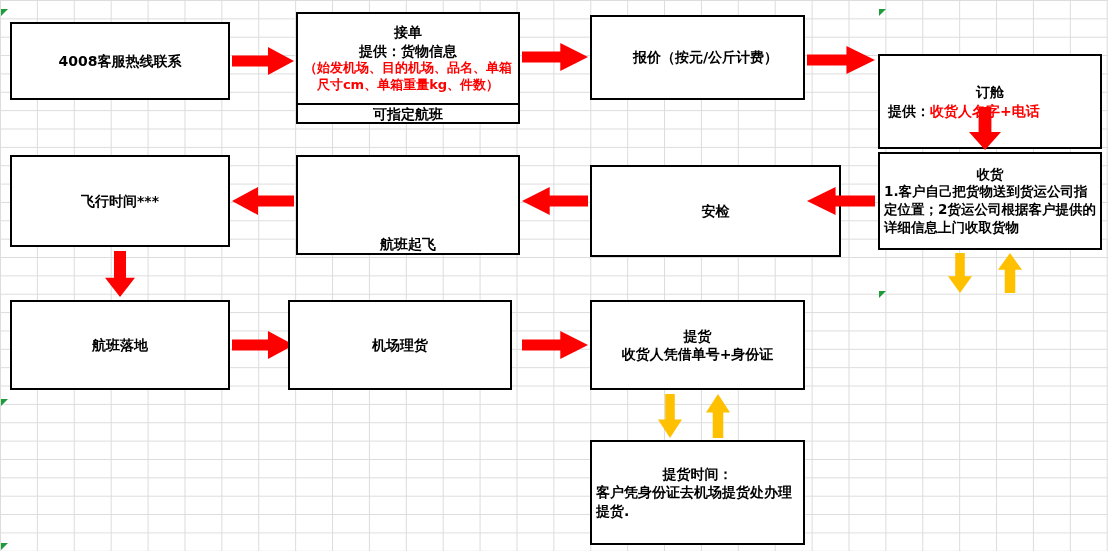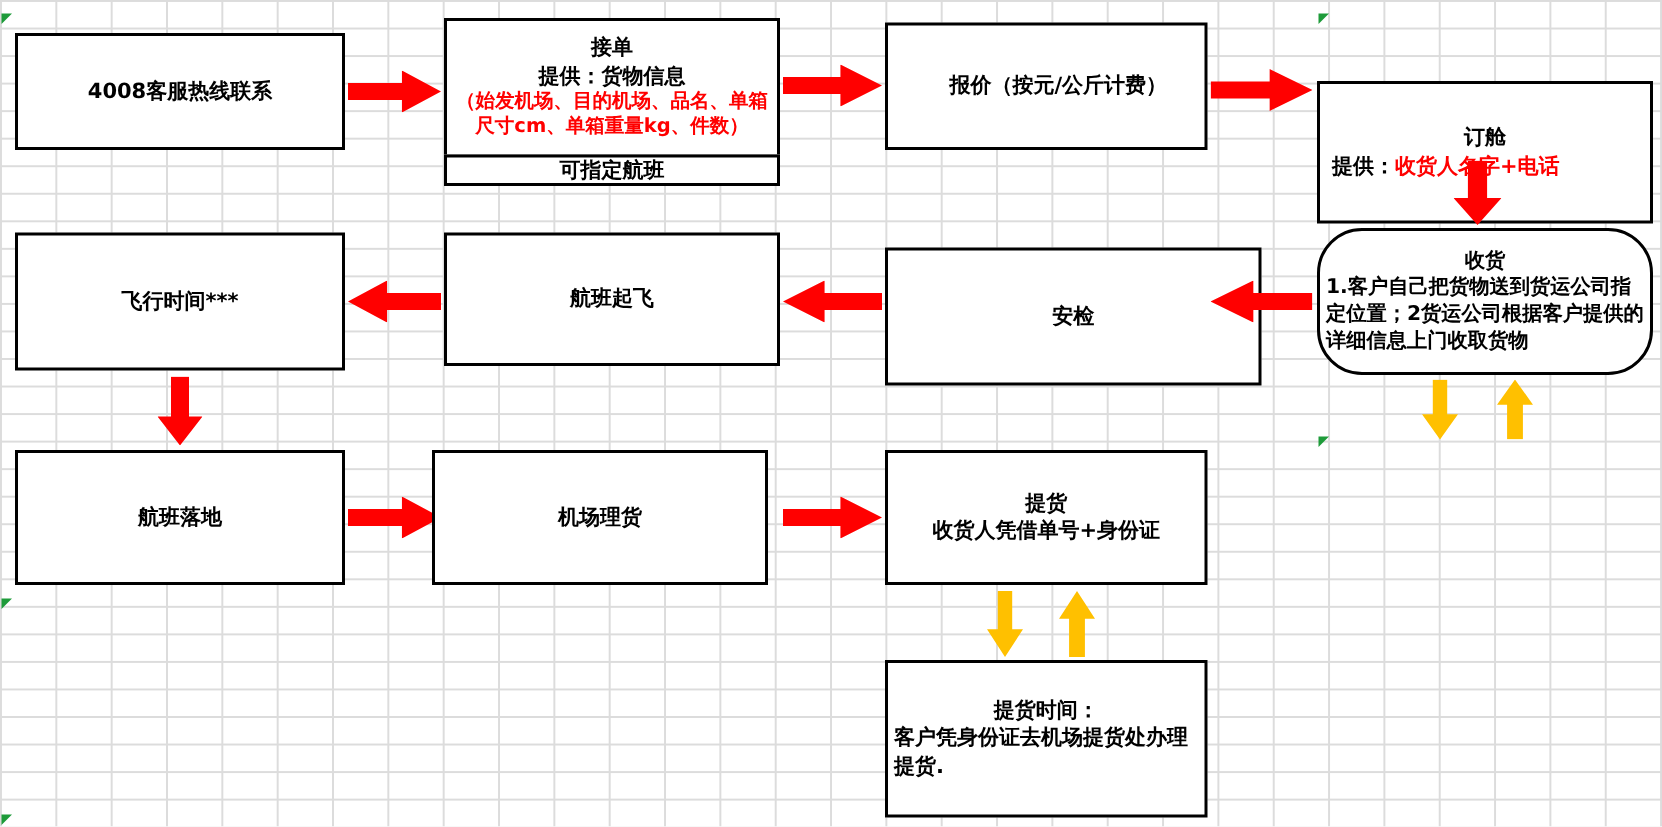--- a/index.html
+++ b/index.html
@@ -79,33 +79,33 @@
   </div>
 
   <div class="arrow ar-down red-arrow" style="left:969px;top:107px;width:32px;height:43px;"></div>
 
   <div class="box" style="left:10px;top:155px;width:220px;height:92px;">
     <div>飞行时间***</div>
   </div>
 
   <div class="arrow ar-left red-arrow" style="left:232px;top:187px;width:62px;height:28px;"></div>
 
-  <div class="box" style="left:296px;top:155px;width:224px;height:89px;">
+  <div class="box" style="left:296px;top:155px;width:224px;height:100px;justify-content:flex-end;">
     <div>航班起飞</div>
   </div>
 
   <div class="arrow ar-left red-arrow" style="left:522px;top:187px;width:66px;height:28px;"></div>
 
   <div class="box" style="left:590px;top:165px;width:251px;height:92px;text-align:center;">
     <div>安检</div>
   </div>
 
   <div class="arrow ar-left red-arrow" style="left:807px;top:187px;width:68px;height:28px;"></div>
 
-  <div class="box" style="left:878px;top:152px;width:224px;height:98px;font-size:13.5px;padding:2px;border-radius:30px;">
+  <div class="box" style="left:878px;top:152px;width:224px;height:98px;font-size:13.5px;padding:2px;">
     <div>收货</div>
     <div class="left-text" style="padding:0 2px;">1.客户自己把货物送到货运公司指定位置；2货运公司根据客户提供的详细信息上门收取货物</div>
   </div>
 
   <div class="arrow ar-down red-arrow" style="left:105px;top:251px;width:30px;height:46px;"></div>
 
   <div class="arrow ar-down yellow-arrow" style="left:948px;top:253px;width:24px;height:40px;"></div>
   <div class="arrow ar-up yellow-arrow" style="left:998px;top:253px;width:24px;height:40px;"></div>
 
   <div class="box" style="left:10px;top:300px;width:220px;height:90px;">

